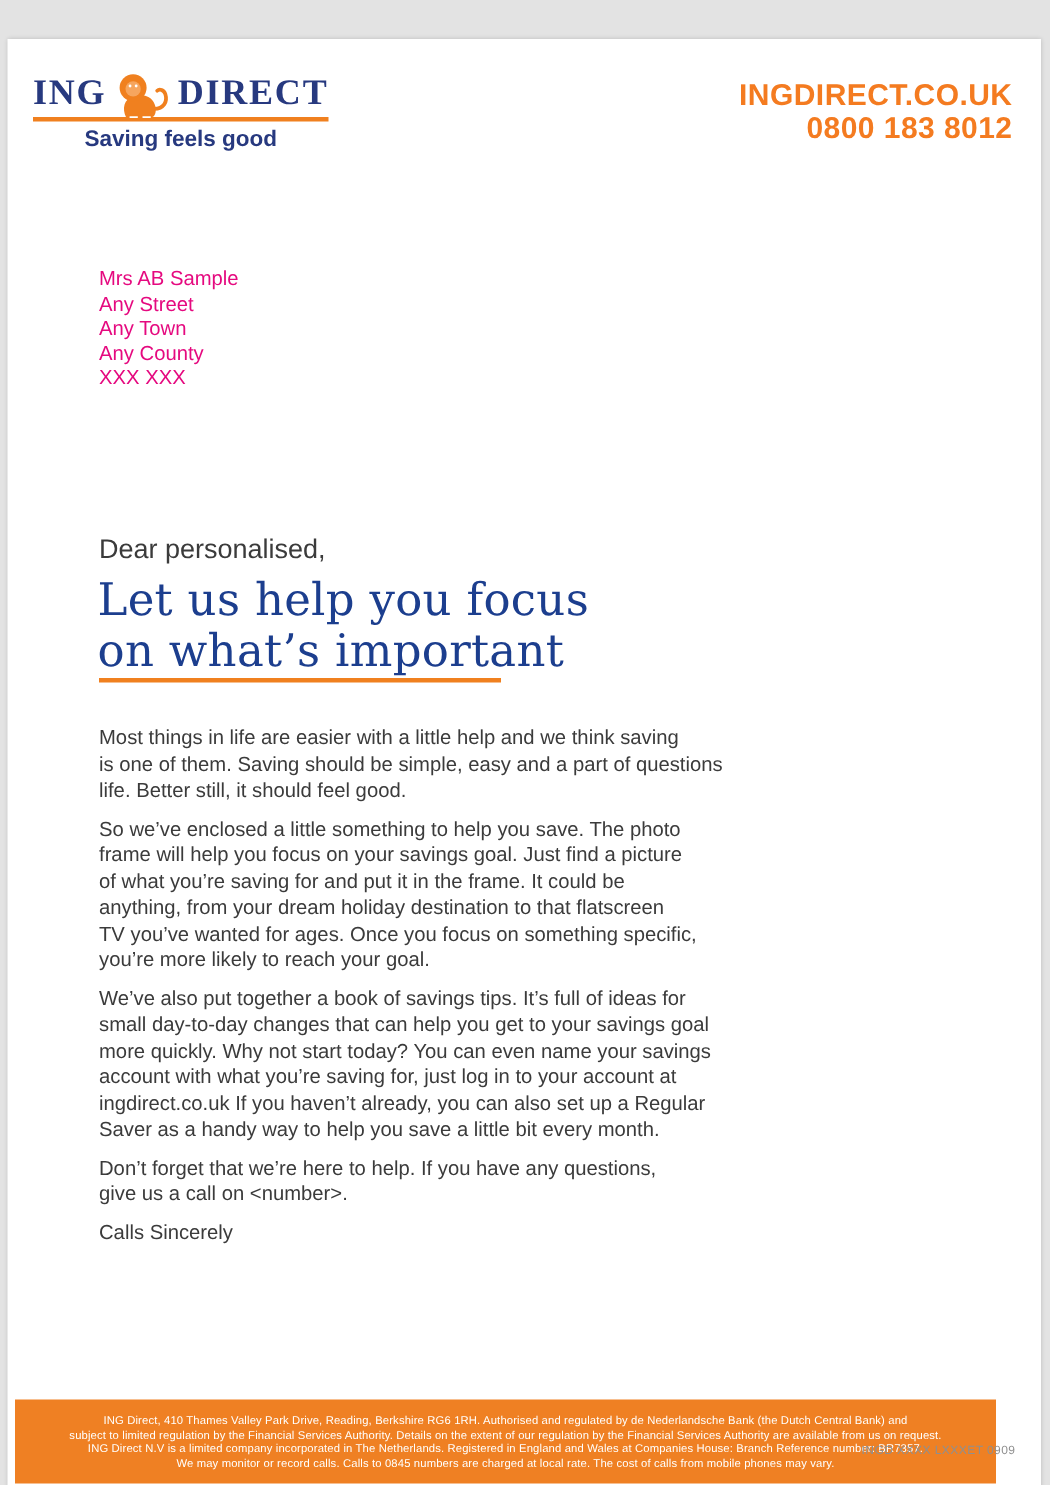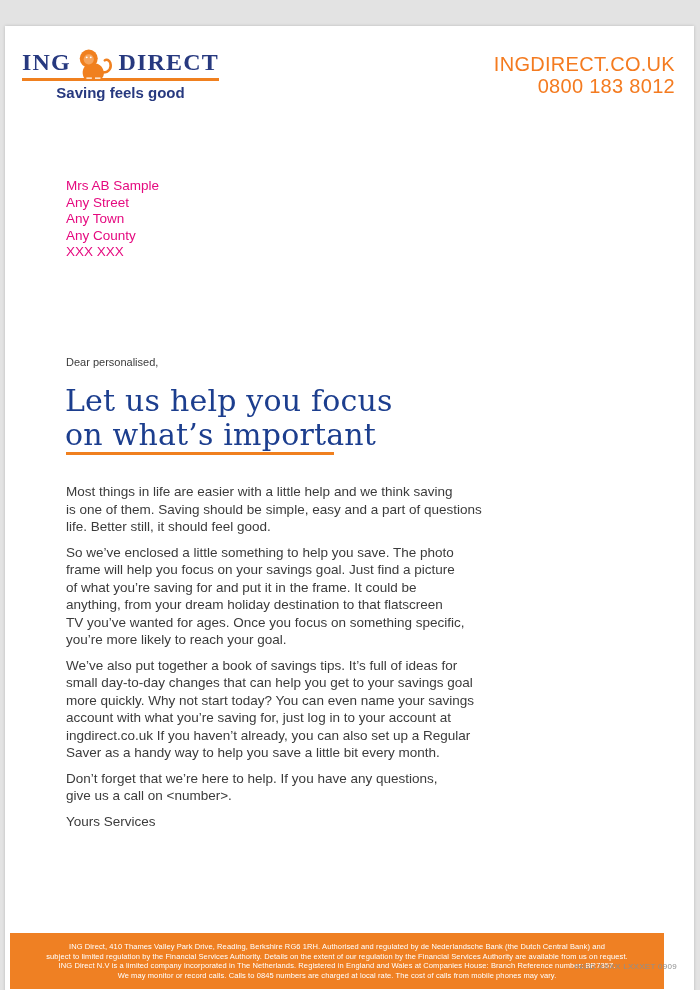--- a/index.html
+++ b/index.html
@@ -27,32 +27,32 @@
   }
   .lion { width:36px; height:32px; margin:0 1px -5px 1px; flex:0 0 auto; }
   .logo-rule { width:197px; height:3px; background:#f0801f; margin-top:3px; }
   .tagline {
     width:197px; text-align:center; margin-top:4px;
     color:#27397f; font-weight:bold; font-size:15px; line-height:16px;
   }
   .contact {
     position:absolute; right:19px; top:28px;
     text-align:right; color:#f47b20;
-    font-size:20px; font-weight:normal; line-height:21.5px; letter-spacing:.3px;
+    font-size:20px; font-weight:bold; line-height:21.5px; letter-spacing:.3px;
   }
   
   .address {
     position:absolute; left:61px; top:152px;
     color:#e5097f; font-size:13.5px; line-height:16.5px;
     white-space:pre-line;
   }
   
   .salutation {
     position:absolute; left:61px; top:330px;
-    color:#3b3b3b; font-size:11px;
+    color:#3b3b3b; font-size:18px;
   }
   .headline {
     position:absolute; left:60px; top:358px;
     font-family:"DejaVu Serif", serif;
     font-size:30px; line-height:34px; color:#1c3e8e;
     white-space:pre-line; letter-spacing:.2px;
   }
   .headline-rule {
     position:absolute; left:61px; top:426px;
     width:268px; height:3px; background:#f0801f;
@@ -131,21 +131,21 @@
 TV you’ve wanted for ages. Once you focus on something specific,
 you’re more likely to reach your goal.</p>
     <p>We’ve also put together a book of savings tips. It’s full of ideas for
 small day-to-day changes that can help you get to your savings goal
 more quickly.  Why not start today? You can even name your savings
 account with what you’re saving for, just log in to your account at
 ingdirect.co.uk If you haven’t already, you can also set up a Regular
 Saver as a handy way to help you save a little bit every month.</p>
     <p>Don’t forget that we’re here to help. If you have any questions,
 give us a call on &lt;number&gt;.</p>
-    <div class="signoff">Yours Services</div>
+    <div class="signoff">Calls Sincerely</div>
   </div>
 
   <div class="legal-bar">
     <div class="legal-text">ING Direct, 410 Thames Valley Park Drive, Reading, Berkshire RG6 1RH. Authorised and regulated by de Nederlandsche Bank (the Dutch Central Bank) and
 subject to limited regulation by the Financial Services Authority. Details on the extent of our regulation by the Financial Services Authority are available from us on request.
 ING Direct N.V is a limited company incorporated in The Netherlands. Registered in England and Wales at Companies House: Branch Reference number: BR7357.
 We may monitor or record calls. Calls to 0845 numbers are charged at local rate. The cost of calls from mobile phones may vary.</div>
   </div>
   <div class="doc-code">INGD XXXX LXXXET 0909</div>
 

